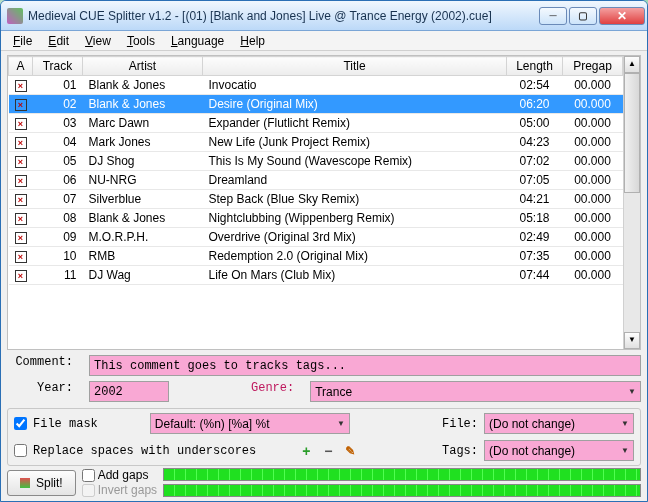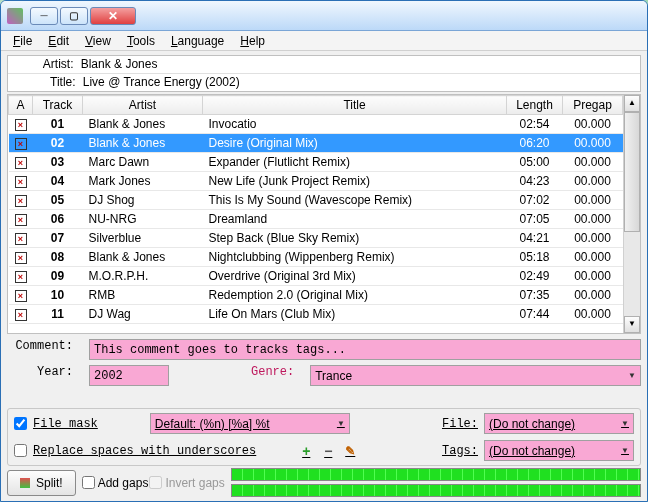--- a/index.html
+++ b/index.html
@@ -19,76 +19,73 @@
 .info-box { border: 1px solid #c0c0c0; background: #fff; }
 .info-row { font-family: "Courier New", monospace; font-size: 12px; padding: 1px 6px; }
 .info-row.b { border-top: 1px solid #e0e0e0; }
 .table-wrap { border: 1px solid #c0c0c0; background: #fff; flex: 1; display: flex; position: relative; overflow: hidden; }
 .table-body { flex: 1; overflow: hidden; }
 table { width: 100%; border-collapse: collapse; font-family: "Courier New", monospace; font-size: 12px; }
 th { background: linear-gradient(#fdfdfd, #ececec); border: 1px solid #d4d4d4; padding: 2px 4px; font-weight: normal; font-family: "Segoe UI", Tahoma, sans-serif; text-align: center; }
 td { border-bottom: 1px solid #e8e8e8; padding: 2px 6px; white-space: nowrap; overflow: hidden; }
 tr.selected td { background: #3399ff; color: #fff; }
 td.a { width: 22px; text-align: center; }
-td.track { width: 50px; text-align: center; font-weight: bold; }
+td.track { width: 50px; text-align: right; }
 td.artist { width: 120px; }
 td.len { width: 56px; text-align: center; }
 td.pre { width: 60px; text-align: center; }
 .x-icon { display: inline-block; width: 12px; height: 12px; border: 1px solid #333; font-size: 9px; line-height: 10px; color: #b00; font-weight: bold; font-family: Arial; text-align: center; }
 .vscroll { width: 17px; background: #e8e8e8; border-left: 1px solid #d0d0d0; display: flex; flex-direction: column; }
 .vscroll .btn { height: 17px; background: linear-gradient(#fdfdfd, #e0e0e0); border: 1px solid #b0b0b0; text-align: center; font-size: 8px; line-height: 14px; }
 .vscroll .thumb { flex: 0 0 120px; background: linear-gradient(90deg, #f0f0f0, #d8d8d8); border: 1px solid #b0b0b0; margin-top: 0; }
 .vscroll .track { flex: 1; }
 .form-row { display: flex; align-items: flex-start; gap: 16px; margin-top: 3px; }
 .lbl { font-family: "Courier New", monospace; font-size: 12px; text-align: right; }
 input[type=text], .combo { border: 1px solid #a0a0a0; background: #f9a8d4; padding: 1px 4px; font-family: "Courier New", monospace; font-size: 12px; height: 21px; }
 .combo { display: flex; align-items: center; justify-content: space-between; cursor: pointer; }
 .combo .arrow { font-size: 8px; color: #333; }
 .link { color: #be185d; cursor: pointer; font-family: "Courier New", monospace; }
-fieldset { border: 1px solid #c8c8c8; border-radius: 3px; padding: 4px 6px; margin-top: 20px; text-decoration: underline; }
+fieldset { border: 1px solid #c8c8c8; border-radius: 3px; padding: 4px 6px; margin-top: 4px; }
 .row2 { display: flex; align-items: center; gap: 6px; }
 .cb { width: 13px; height: 13px; }
 .icon-btn { width: 16px; height: 16px; display: inline-flex; align-items: center; justify-content: center; cursor: pointer; font-size: 14px; font-weight: bold; }
 .plus { color: #2a9d2a; } .minus { color: #555; } .pencil { color: #c06000; font-size: 12px; }
 .bottom { display: flex; gap: 6px; align-items: center; }
 .split-btn { background: linear-gradient(#fdfdfd, #e4e4e4); border: 1px solid #8a8a8a; border-radius: 3px; padding: 5px 12px; cursor: pointer; display: flex; align-items: center; gap: 6px; font-family: "Segoe UI"; font-size: 12px; }
 .split-icon { display: inline-block; width: 10px; height: 10px; background: linear-gradient(#e05050, #40c040); }
-.gaps-col { display: flex; flex-direction: row; gap: 1px; font-size: 11px; }
+.gaps-col { display: flex; flex-direction: column; gap: 1px; font-size: 11px; }
 .gaps-col label { display: flex; align-items: center; gap: 3px; }
 .gaps-col .dis { color: #999; }
 .progress { flex: 1; display: flex; flex-direction: column; gap: 3px; }
 .pbar { height: 13px; border: 1px solid #888; background: repeating-linear-gradient(90deg, #20e020, #20e020 10px, #50ff50 10px, #50ff50 11px); }
 </style>
 </head>
 <body>
 
 <div class="window">
   <div class="titlebar">
     <div class="app-icon"></div>
+    <div class="title">Medieval CUE Splitter v1.2 - [(01) [Blank and Jones] Live @ Trance Energy (2002).cue]</div>
     <div class="win-btns">
       <div class="win-btn win-min">─</div>
       <div class="win-btn win-max">▢</div>
       <div class="win-btn win-close">✕</div>
     </div>
   </div>
 
   <div class="menubar">
     <span>File</span>
     <span>Edit</span>
     <span>View</span>
     <span>Tools</span>
     <span>Language</span>
     <span>Help</span>
   </div>
 
   <div class="content">
-    <div class="info-box">
-      <div class="info-row">&nbsp;&nbsp;&nbsp;&nbsp;<span>Artist:</span> <span>Blank &amp; Jones</span></div>
-      <div class="info-row b">&nbsp;&nbsp;&nbsp;&nbsp;&nbsp;<span>Title:</span> <span>Live @ Trance Energy (2002)</span></div>
-    </div>
 
     <div class="table-wrap">
       <div class="table-body">
       <table>
         <thead>
               <tr>
           <th style="width:22px">A</th>
           <th style="width:50px">Track</th>
           <th style="width:120px">Artist</th>
           <th>Title</th>

